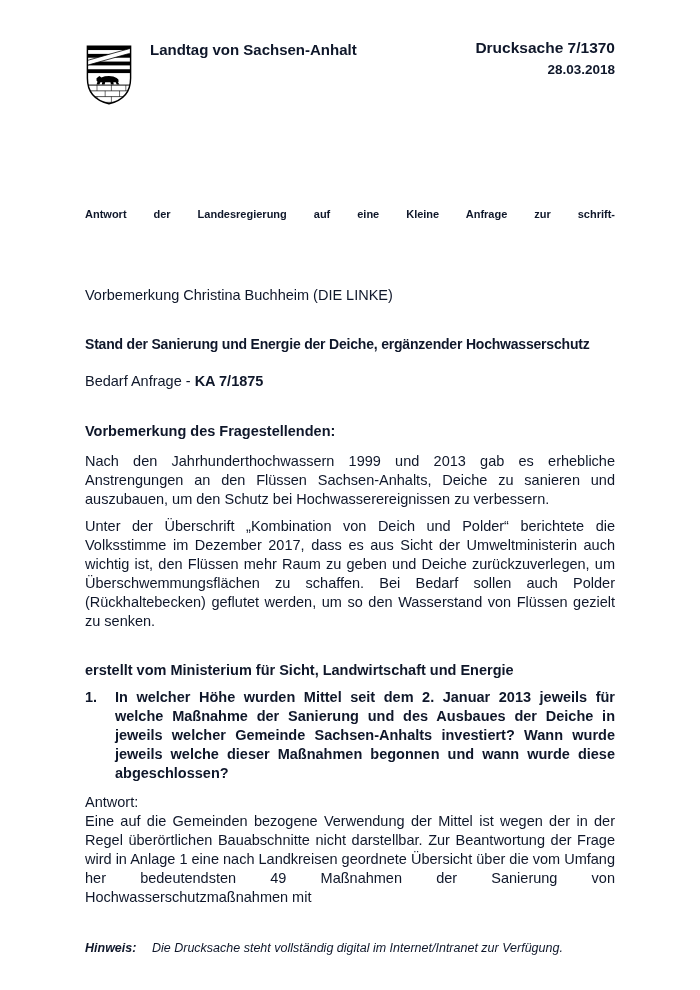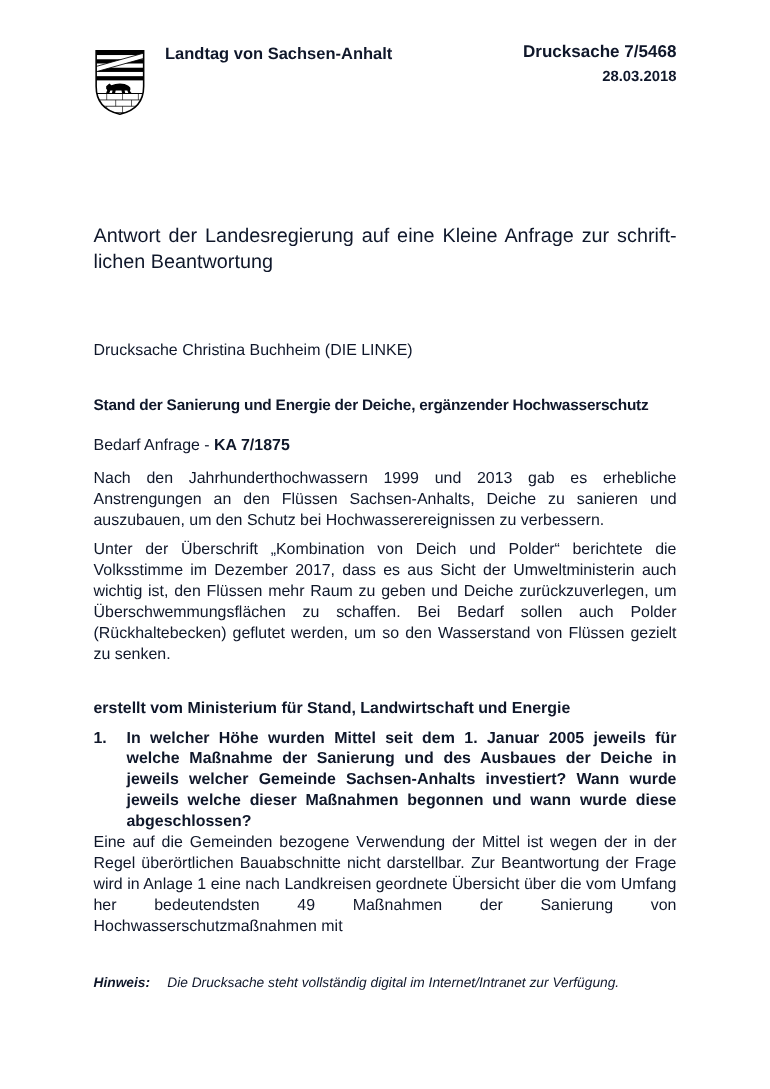--- a/index.html
+++ b/index.html
@@ -21,21 +21,21 @@
   
   .header { display: flex; justify-content: space-between; align-items: flex-start; height: 80px; }
   .header-left { display: flex; align-items: flex-start; gap: 17px; }
   .arms { width: 48px; height: 78px; flex: 0 0 auto; }
   .institution { font-weight: bold; font-size: 15px; padding-top: 4px; white-space: nowrap; }
   .header-right { text-align: right; padding-top: 2px; }
   .doc-number { font-weight: bold; font-size: 15.5px; white-space: nowrap; }
   .doc-date { font-weight: bold; font-size: 13.5px; margin-top: 3px; }
 
   
-  .doc-title { margin-top: 86px; font-weight: normal; font-size: 18px; line-height: 24px; }
+  .doc-title { margin-top: 86px; font-weight: bold; font-size: 11px; line-height: 24px; }
   .doc-title .l1 { text-align: justify; text-align-last: justify; }
   .doc-title .l2 { text-align: left; }
 
   .member { margin-top: 60px; }
   .subject { margin-top: 30px; font-weight: bold; font-size: 14px; letter-spacing: -0.2px; white-space: nowrap; }
   .request { margin-top: 18px; }
   .request .num { font-weight: bold; }
 
   .section-heading { margin-top: 31px; font-weight: bold; }
   .para { margin-top: 11px; text-align: justify; }
@@ -96,52 +96,53 @@
             <line x1="85" y1="110" x2="85" y2="122" stroke="#000" stroke-width="1.2"></line>
 
             <path d="M24 72 l6 -5 l4 3 q7 -3 16 -3 q10 0 16 4 q5 3 4 7 l-1 3 l3 4 h-6 l-2 -5 h-5 l1 5 h-6 l-1 -5 h-11 l-1 5 h-6 l1 -5 h-4 l-2 5 h-6 l2 -6 q-3 -2 -2 -5 z" fill="#000"></path>
           </g>
           <path d="M5 5 H95 V72 Q95 115 50 125 Q5 115 5 72 Z" fill="none" stroke="#000" stroke-width="3"></path>
         </svg>
       </span>
       <div class="institution">Landtag von Sachsen-Anhalt</div>
     </div>
     <div class="header-right">
-      <div class="doc-number">Drucksache 7/5468</div>
+      <div class="doc-number">Drucksache 7/1370</div>
       <div class="doc-date">28.03.2018</div>
     </div>
   </div>
 
   <div class="doc-title">
     <div class="l1">Antwort der Landesregierung auf eine Kleine Anfrage zur schrift-</div>
-    <div class="l2">lichen Beantwortung</div>
   </div>
 
-  <div class="member">Drucksache Christina Buchheim (DIE LINKE)</div>
+  <div class="member">Vorbemerkung Christina Buchheim (DIE LINKE)</div>
 
   <div class="subject">Stand der Sanierung und Energie der Deiche, ergänzender Hochwasserschutz</div>
 
   <div class="request">
     <span>Bedarf Anfrage - </span><span class="num">KA 7/1875</span>
   </div>
 
+  <div class="section-heading">Vorbemerkung des Fragestellenden:</div>
 
   <div class="para">Nach den Jahrhunderthochwassern 1999 und 2013 gab es erhebliche Anstrengungen an den Flüssen Sachsen-Anhalts, Deiche zu sanieren und auszubauen, um den Schutz bei Hochwasserereignissen zu verbessern.</div>
 
   <div class="para">Unter der Überschrift „Kombination von Deich und Polder“ berichtete die Volksstimme im Dezember 2017, dass es aus Sicht der Umweltministerin auch wichtig ist, den Flüssen mehr Raum zu geben und Deiche zurückzuverlegen, um Überschwemmungsflächen zu schaffen. Bei Bedarf sollen auch Polder (Rückhaltebecken) geflutet werden, um so den Wasserstand von Flüssen gezielt zu senken.</div>
 
   <div class="section-heading answer-heading" style="margin-top:30px;">
-    <div>erstellt vom Ministerium für Stand, Landwirtschaft und Energie</div>
+    <div>erstellt vom Ministerium für Sicht, Landwirtschaft und Energie</div>
   </div>
 
   <div class="question">
     <div class="qnum">1.</div>
-    <div class="qtext">In welcher Höhe wurden Mittel seit dem 1. Januar 2005 jeweils für welche Maßnahme der Sanierung und des Ausbaues der Deiche in jeweils welcher Gemeinde Sachsen-Anhalts investiert? Wann wurde jeweils welche dieser Maßnahmen begonnen und wann wurde diese abgeschlossen?</div>
+    <div class="qtext">In welcher Höhe wurden Mittel seit dem 2. Januar 2013 jeweils für welche Maßnahme der Sanierung und des Ausbaues der Deiche in jeweils welcher Gemeinde Sachsen-Anhalts investiert? Wann wurde jeweils welche dieser Maßnahmen begonnen und wann wurde diese abgeschlossen?</div>
   </div>
 
+  <div class="answer-label">Antwort:</div>
 
   <div class="answer-para">Eine auf die Gemeinden bezogene Verwendung der Mittel ist wegen der in der Regel überörtlichen Bauabschnitte nicht darstellbar. Zur Beantwortung der Frage wird in Anlage 1 eine nach Landkreisen geordnete Übersicht über die vom Umfang her bedeutendsten 49 Maßnahmen der Sanierung von Hochwasserschutzmaßnahmen mit</div>
 
   <div class="footnote">
     <div class="fn-label">Hinweis:</div>
     <div class="fn-text">
       <div>Die Drucksache steht vollständig digital im Internet/Intranet zur Verfügung.</div>
 
     </div>
   </div>

